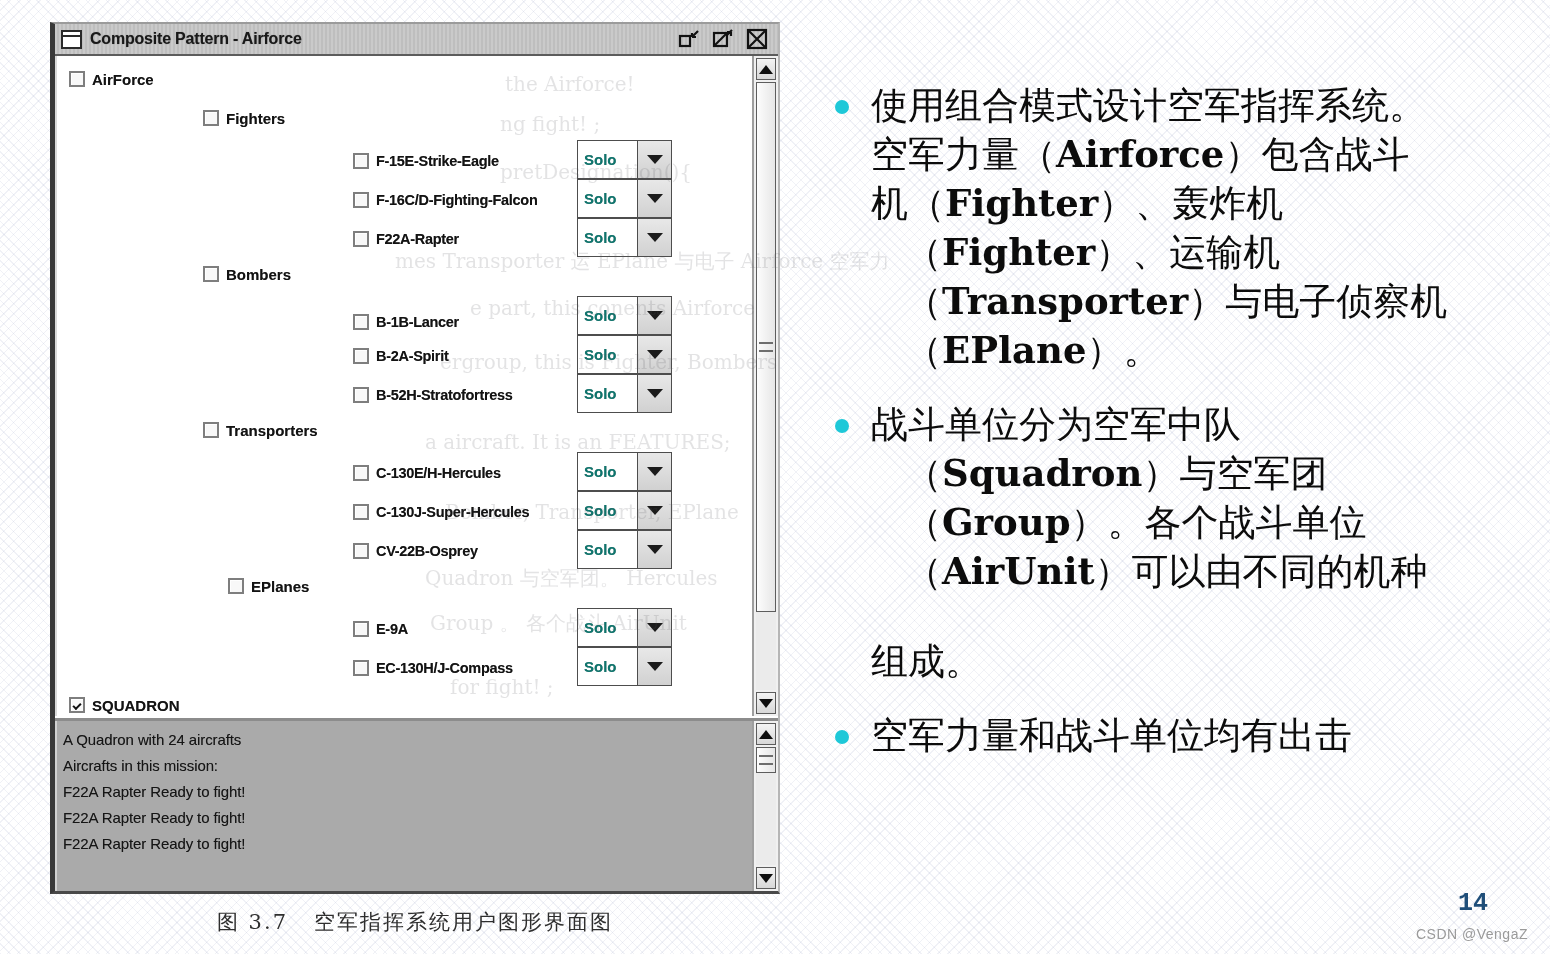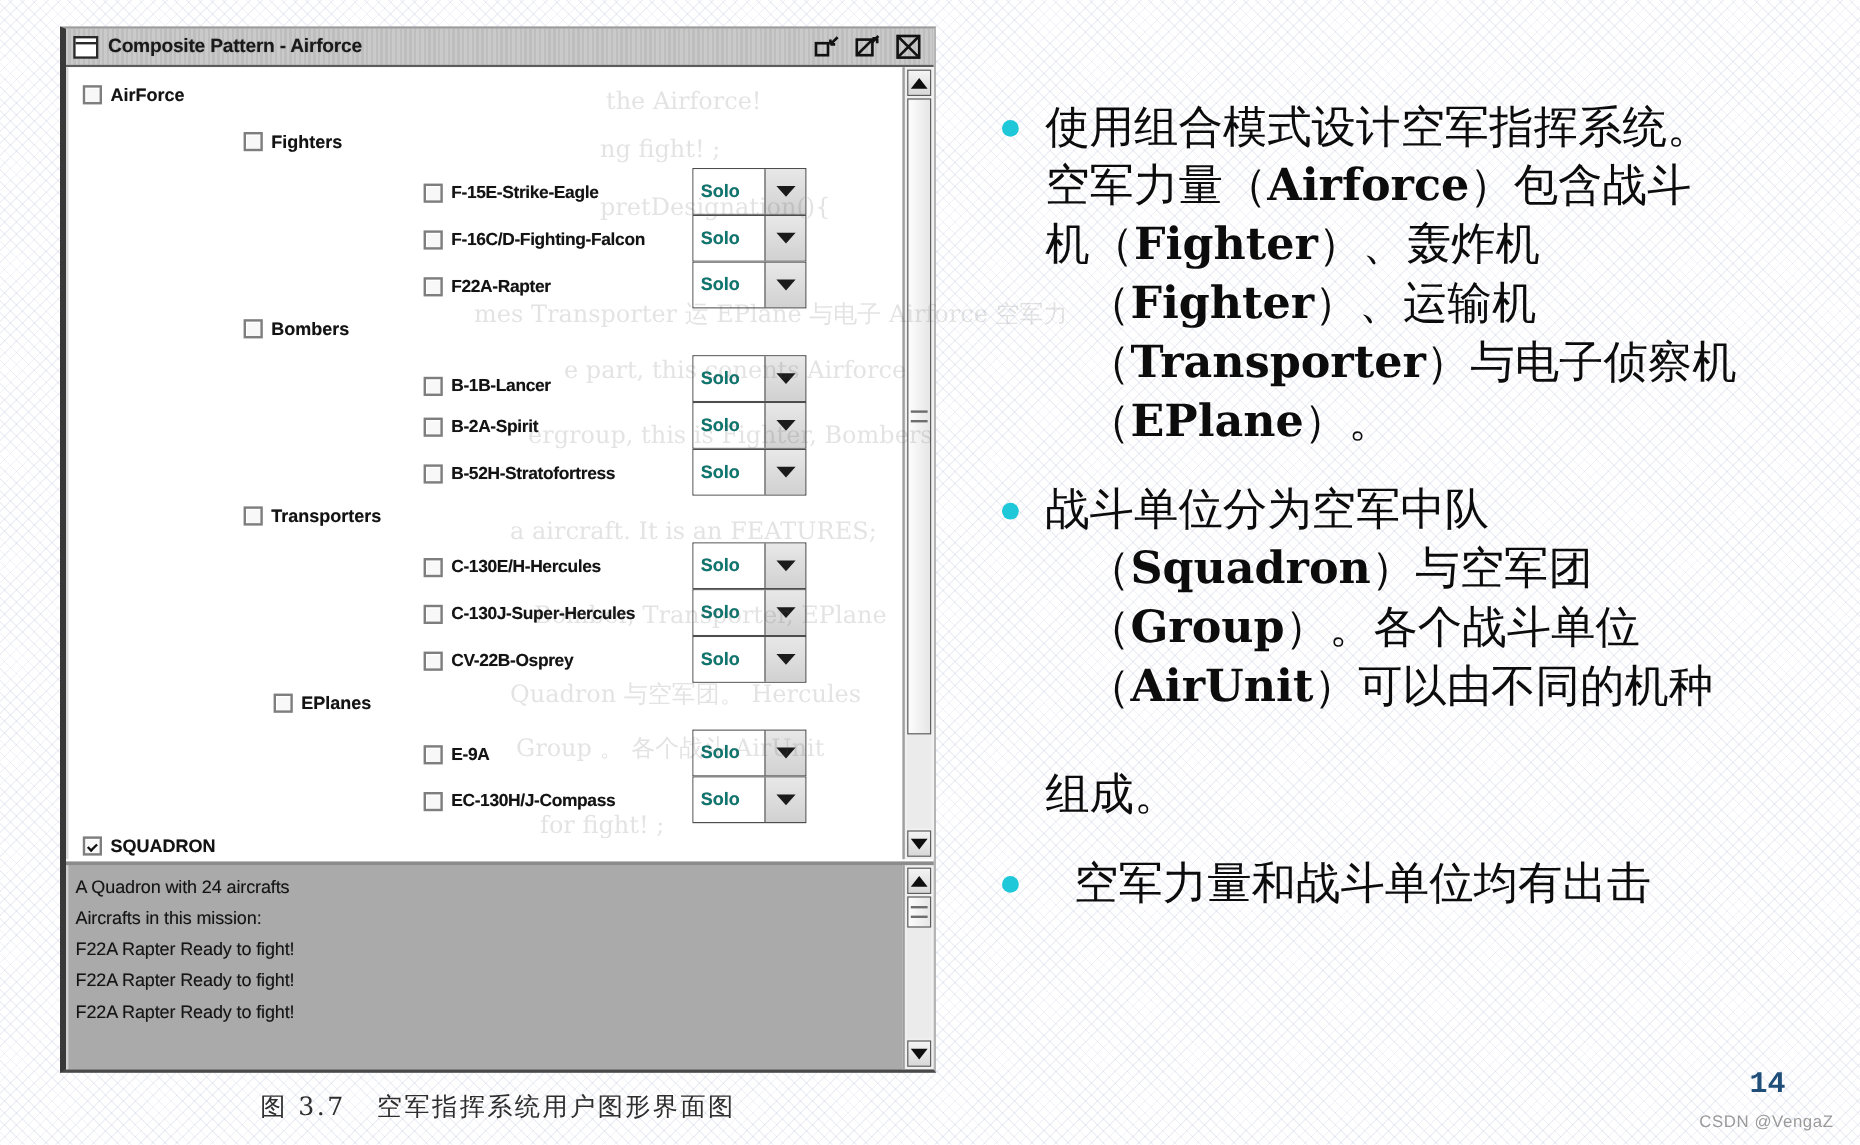--- a/index.html
+++ b/index.html
@@ -445,19 +445,19 @@
         <span class="ind" style="padding-left: 0px;">战斗单位分为空军中队</span>
         <span class="ind" style="padding-left: 34px;">（<b class="en">Squadron</b>）与空军团</span>
         <span class="ind" style="padding-left: 34px;">（<b class="en">Group</b>）。各个战斗单位</span>
         <span class="ind" style="padding-left: 34px;">（<b class="en">AirUnit</b>）可以由不同的机种</span>
         <span class="ind" style="padding-left: 0px; margin-top: 42px;">组成。</span>
       </div>
     </div>
     <div class="bullet">
       <div class="bullet-dot" style="background: rgb(30, 200, 216);"></div>
       <div class="bullet-text">
-        <span class="ind" style="padding-left: 0px; margin-left: 24px;">空军力量和战斗单位均有出击</span>
+        <span class="ind" style="padding-left: 0px;">空军力量和战斗单位均有出击</span>
       </div>
     </div>
   </div>
 
 <div id="page-number" style="color: rgb(31, 78, 121);">14</div>
 <div id="csdn-watermark">CSDN @VengaZ</div>
 
 </body></html>

